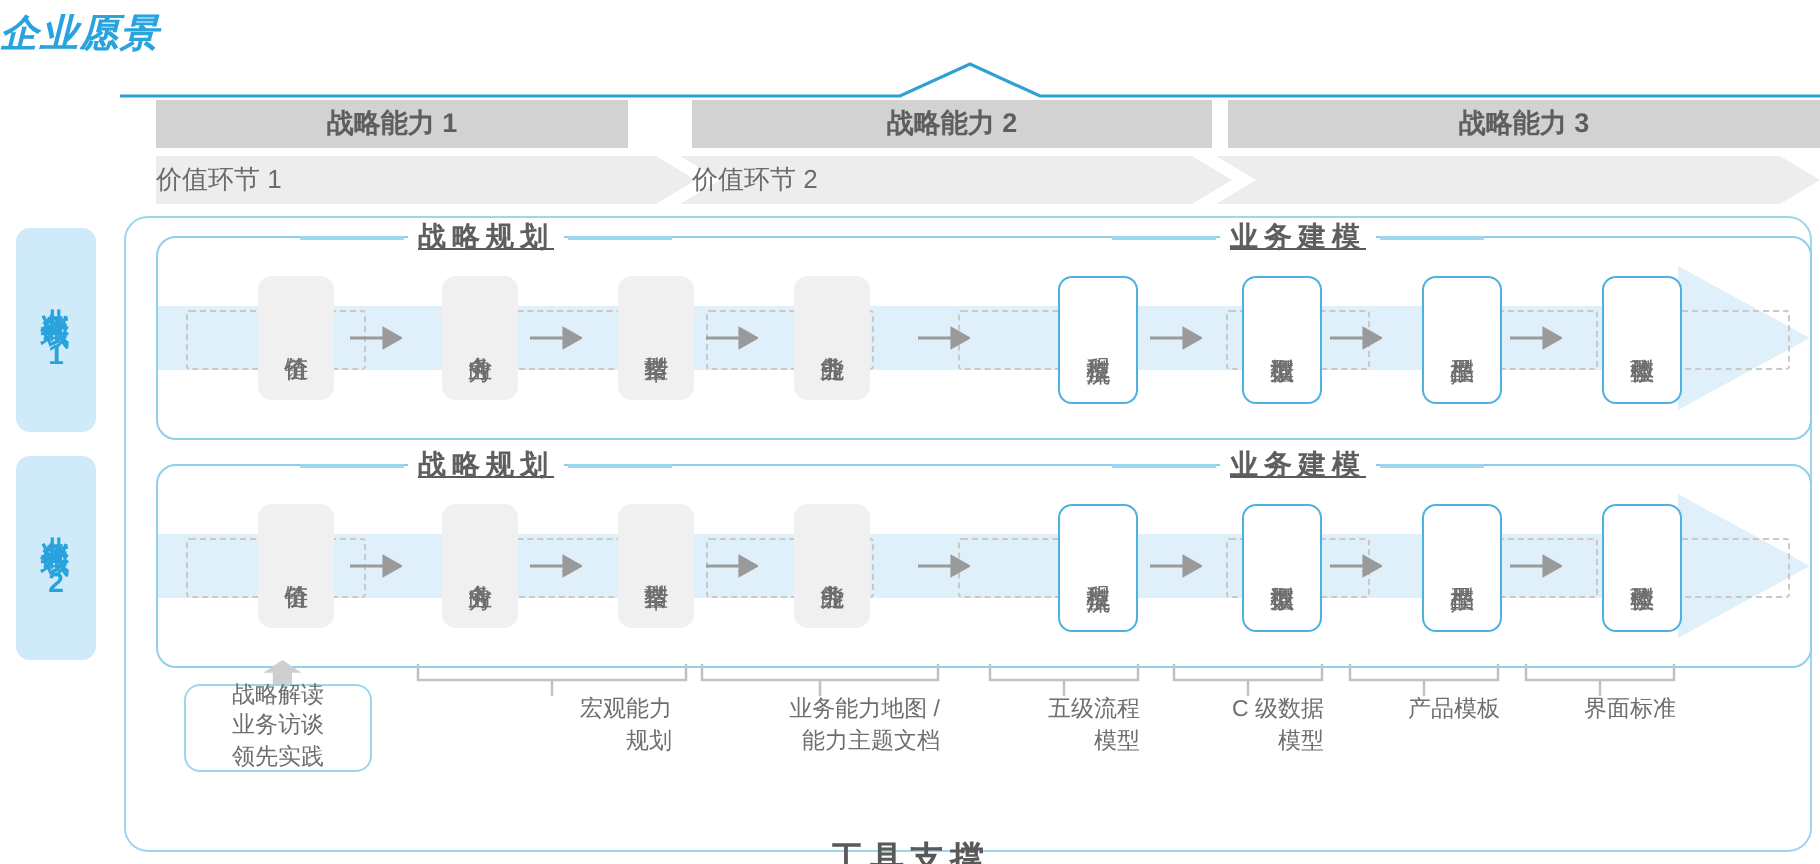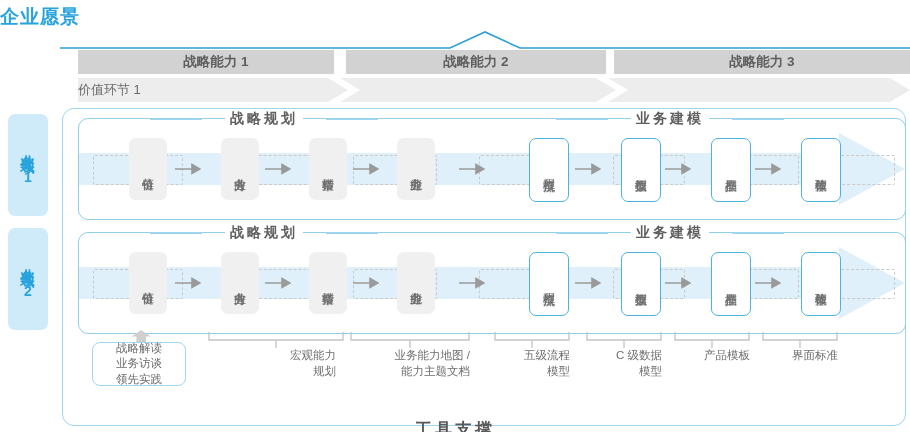--- a/index.html
+++ b/index.html
@@ -7,21 +7,21 @@
     width:910px;height:432px;position:relative;overflow:hidden;
     background:#ffffff;
     font-family:"Liberation Sans","DejaVu Sans",sans-serif;
     color:#5a5a5a;
   }
   .abs{position:absolute;}
 
   
   #top-titles{
     position:absolute;left:0;top:4px;width:910px;height:26px;
-    display:flex;justify-content:flex-start;align-items:center;gap:26px;
+    display:flex;justify-content:flex-start;align-items:center;gap:26px;font-style:italic;
   }
   #top-titles .ttl{
     color:#28a3dd;font-size:19px;font-weight:bold;letter-spacing:1px;
   }
   #peak-line{position:absolute;left:60px;top:30px;width:850px;height:22px;}
 
   
   .cap-band{position:absolute;top:50px;height:24px;background:#d2d2d2;
     display:flex;align-items:center;justify-content:center;}
   .cap-band span{font-size:13.5px;font-weight:bold;color:#5e5e5e;}
@@ -68,21 +68,21 @@
   }
   .node.grey{background:#f0f0f0;}
   .node.grey .ntxt{color:#6e6e6e;}
   .node.blue{background:#ffffff;border:1.4px solid #4db2e0;}
   .node.blue .ntxt{color:#6e6e6e;}
 
   
   .arr{position:absolute;width:26px;height:12px;}
 
   
-  .sec-cap{position:absolute;height:18px;display:flex;align-items:center;gap:23px;}
+  .sec-cap{position:absolute;height:18px;display:flex;align-items:center;gap:2px;text-decoration:underline;}
   .sec-cap .line{height:1.4px;background:#9fd6ef;width:52px;}
   .sec-cap .txt{font-size:14px;font-weight:bold;color:#5e5e5e;letter-spacing:3px;
      background:#ffffff;padding:0 5px;white-space:nowrap;}
 
   
   .tool-lab{position:absolute;text-align:right;font-size:11.5px;color:#6e6e6e;
      line-height:1.35;white-space:pre-line;}
   .tool-box{position:absolute;border:1.2px solid #9fd6ef;border-radius:8px;
      background:#ffffff;display:flex;align-items:center;justify-content:center;
      font-size:11.5px;color:#6e6e6e;line-height:1.35;text-align:center;white-space:pre-line;}
@@ -93,35 +93,38 @@
 <body>
 
 <div id="top-titles">
   <div class="ttl">企业愿景</div>
 </div>
 
 <svg id="peak-line" viewBox="0 0 850 22">
   <polyline points="0,18 390,18 425,2 460,18 850,18" fill="none" stroke="#2f9fd4" stroke-width="1.6"></polyline>
 </svg>
 
-<div class="cap-band" style="left:78px;width:236px;padding-left:20px;">
+<div class="cap-band" style="left:78px;width:236px;">
   <span>战略能力 1</span>
 </div>
 <div class="cap-band" style="left:346px;width:260px;">
   <span>战略能力 2</span>
 </div>
 <div class="cap-band" style="left:614px;width:296px;">
   <span>战略能力 3</span>
 </div>
 
 <div id="vc-row">
   <div class="vc-seg" style="left:0;width:832px;"></div>
 
   <div class="vc-seg" style="left:0;width:268px;background:transparent;">
     <span>价值环节 1</span>
+  </div>
+  <div class="vc-seg" style="left:268px;width:268px;background:transparent;">
+    <span>价值环节 2</span>
   </div>
 
   <svg class="abs" style="left:250px;top:0;" width="40" height="24">
     <polygon points="0,0 20,12 0,24 12,24 32,12 12,0" fill="#ffffff"></polygon>
   </svg>
   <svg class="abs" style="left:518px;top:0;" width="40" height="24">
     <polygon points="0,0 20,12 0,24 12,24 32,12 12,0" fill="#ffffff"></polygon>
   </svg>
   <svg class="abs" style="left:808px;top:0;" width="30" height="24">
     <polygon points="0,0 20,12 0,24 0,24 0,24 0,0" fill="#ffffff" opacity="0"></polygon>

